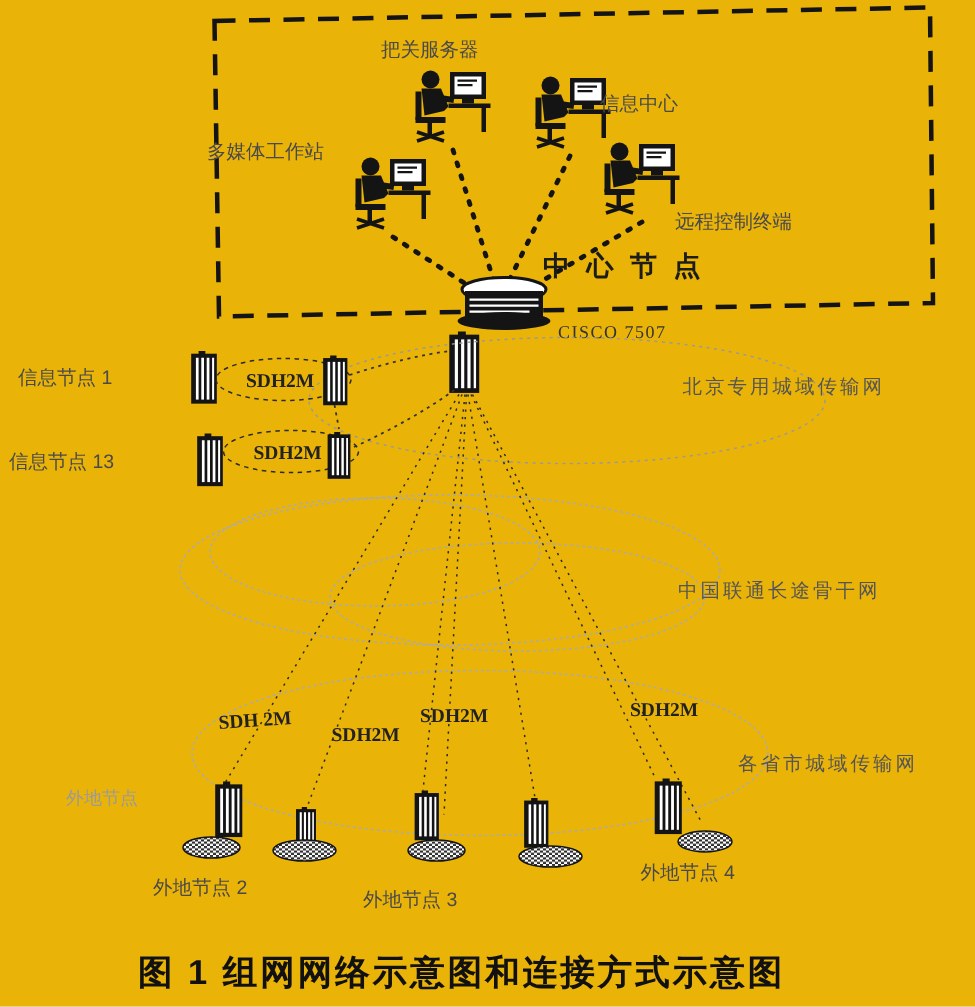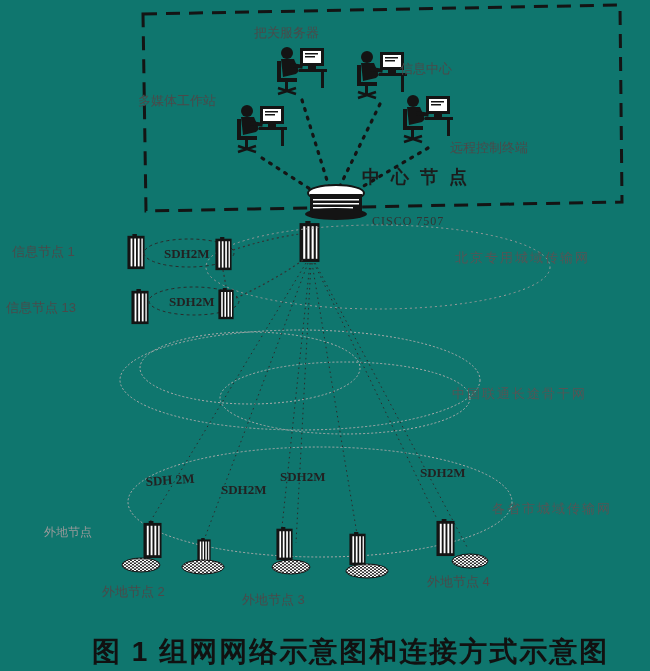--- a/index.html
+++ b/index.html
@@ -1,26 +1,26 @@
 <!DOCTYPE html>
 <html><head>
 <meta charset="utf-8">
 <style>
   html,body{margin:0;padding:0;background:#e8e8e8;}
-  .page{position:relative;width:650px;height:671px;background:#0f766e;overflow:hidden;
+  .page{position:relative;width:650px;height:671px;background:#eab308;overflow:hidden;
         font-family:"Liberation Sans", sans-serif;}
   svg{position:absolute;left:0;top:0;}
   text{font-family:"Liberation Sans", sans-serif;}
   .lbl{font-size:13px;fill:#4a4a4a;}
   .lbl-faint{font-size:12px;fill:#9a9a9a;}
   .lbl-net{font-size:13px;fill:#555555;letter-spacing:2px;}
   .sdh{font-family:"Liberation Serif", serif;font-size:13px;fill:#222;font-weight:bold;}
   .cisco{font-family:"Liberation Serif", serif;font-size:12px;fill:#333;letter-spacing:1px;}
   .center-title{font-size:18px;fill:#1c1c1c;font-weight:bold;letter-spacing:11px;}
-  .caption{position:absolute;left:92px;top:633px;font-size:28px;font-weight:bold;color:#111;
+  .caption{position:absolute;left:92px;top:633px;font-size:23px;font-weight:bold;color:#111;
            letter-spacing:2px;font-family:"Liberation Sans", sans-serif;}
 </style>
 </head>
 <body>
 
 <div class="page">
 
 <svg width="650" height="630" viewBox="0 0 650 630">
   <defs>
     <pattern id="hatch" width="4" height="3" patternUnits="userSpaceOnUse">

